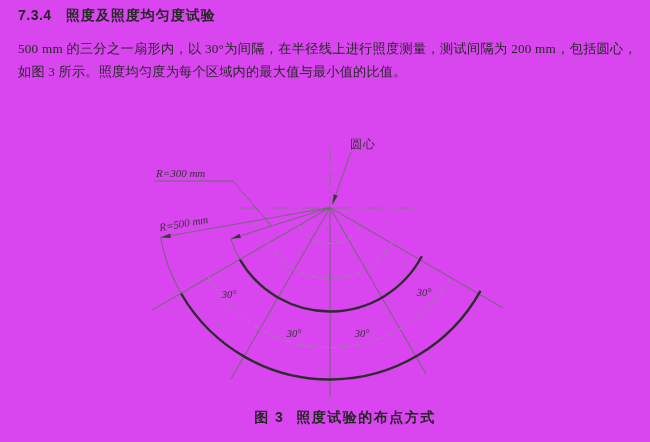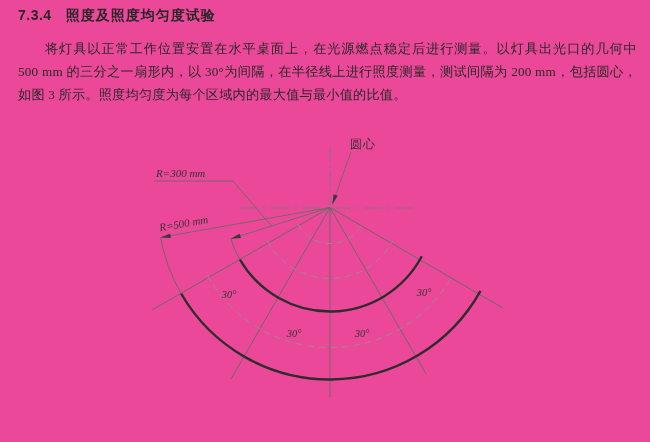--- a/index.html
+++ b/index.html
@@ -1,19 +1,19 @@
 <!DOCTYPE html>
 <html><head>
 <meta charset="utf-8">
 <style>
   html,body{margin:0;padding:0;background:#e8e8e8;}
   .page{
     position:relative;
     width:650px;height:442px;
-    background:#ec4899;
+    background:#d946ef;
     overflow:hidden;
     font-family:"Liberation Serif", serif;
     color:#2b2b2b;
   }
   .heading{
     position:absolute;top:7px;left:18px;
     font-family:"Liberation Sans", sans-serif;
     font-weight:bold;font-size:14px;letter-spacing:1px;
     color:#262626;
     white-space:nowrap;
@@ -51,21 +51,20 @@
 </head>
 <body>
 
 <div class="page">
 
   <div class="heading">
     <span class="h-num">7.3.4</span><span>照度及照度均匀度试验</span>
   </div>
 
   <div class="para">
-    <div class="line first">将灯具以正常工作位置安置在水平桌面上，在光源燃点稳定后进行测量。以灯具出光口的几何中</div>
     <div class="line">500 mm 的三分之一扇形内，以 30°为间隔，在半径线上进行照度测量，测试间隔为 200 mm，包括圆心，</div>
     <div class="line last">如图 3 所示。照度均匀度为每个区域内的最大值与最小值的比值。</div>
   </div>
 
   <svg class="fig-svg" width="650" height="442" viewBox="0 0 650 442">
 
     <g stroke="#7a7a7a" stroke-width="0.9" fill="none">
       <line x1="330" y1="147" x2="330" y2="206" stroke-dasharray="14 4 3 4"></line>
       <line x1="240" y1="208" x2="415" y2="208" stroke-dasharray="18 5 3 5"></line>
     </g>
@@ -113,14 +112,17 @@
     </g>
 
     <g text-anchor="middle">
       <text class="angle-label" x="229" y="298">30°</text>
       <text class="angle-label" x="424" y="296">30°</text>
       <text class="angle-label" x="294" y="337">30°</text>
       <text class="angle-label" x="362" y="337">30°</text>
     </g>
   </svg>
 
+  <div class="caption">
+    <span class="cap-label">图 3</span><span>照度试验的布点方式</span>
+  </div>
 
 </div>
 
 </body></html>

